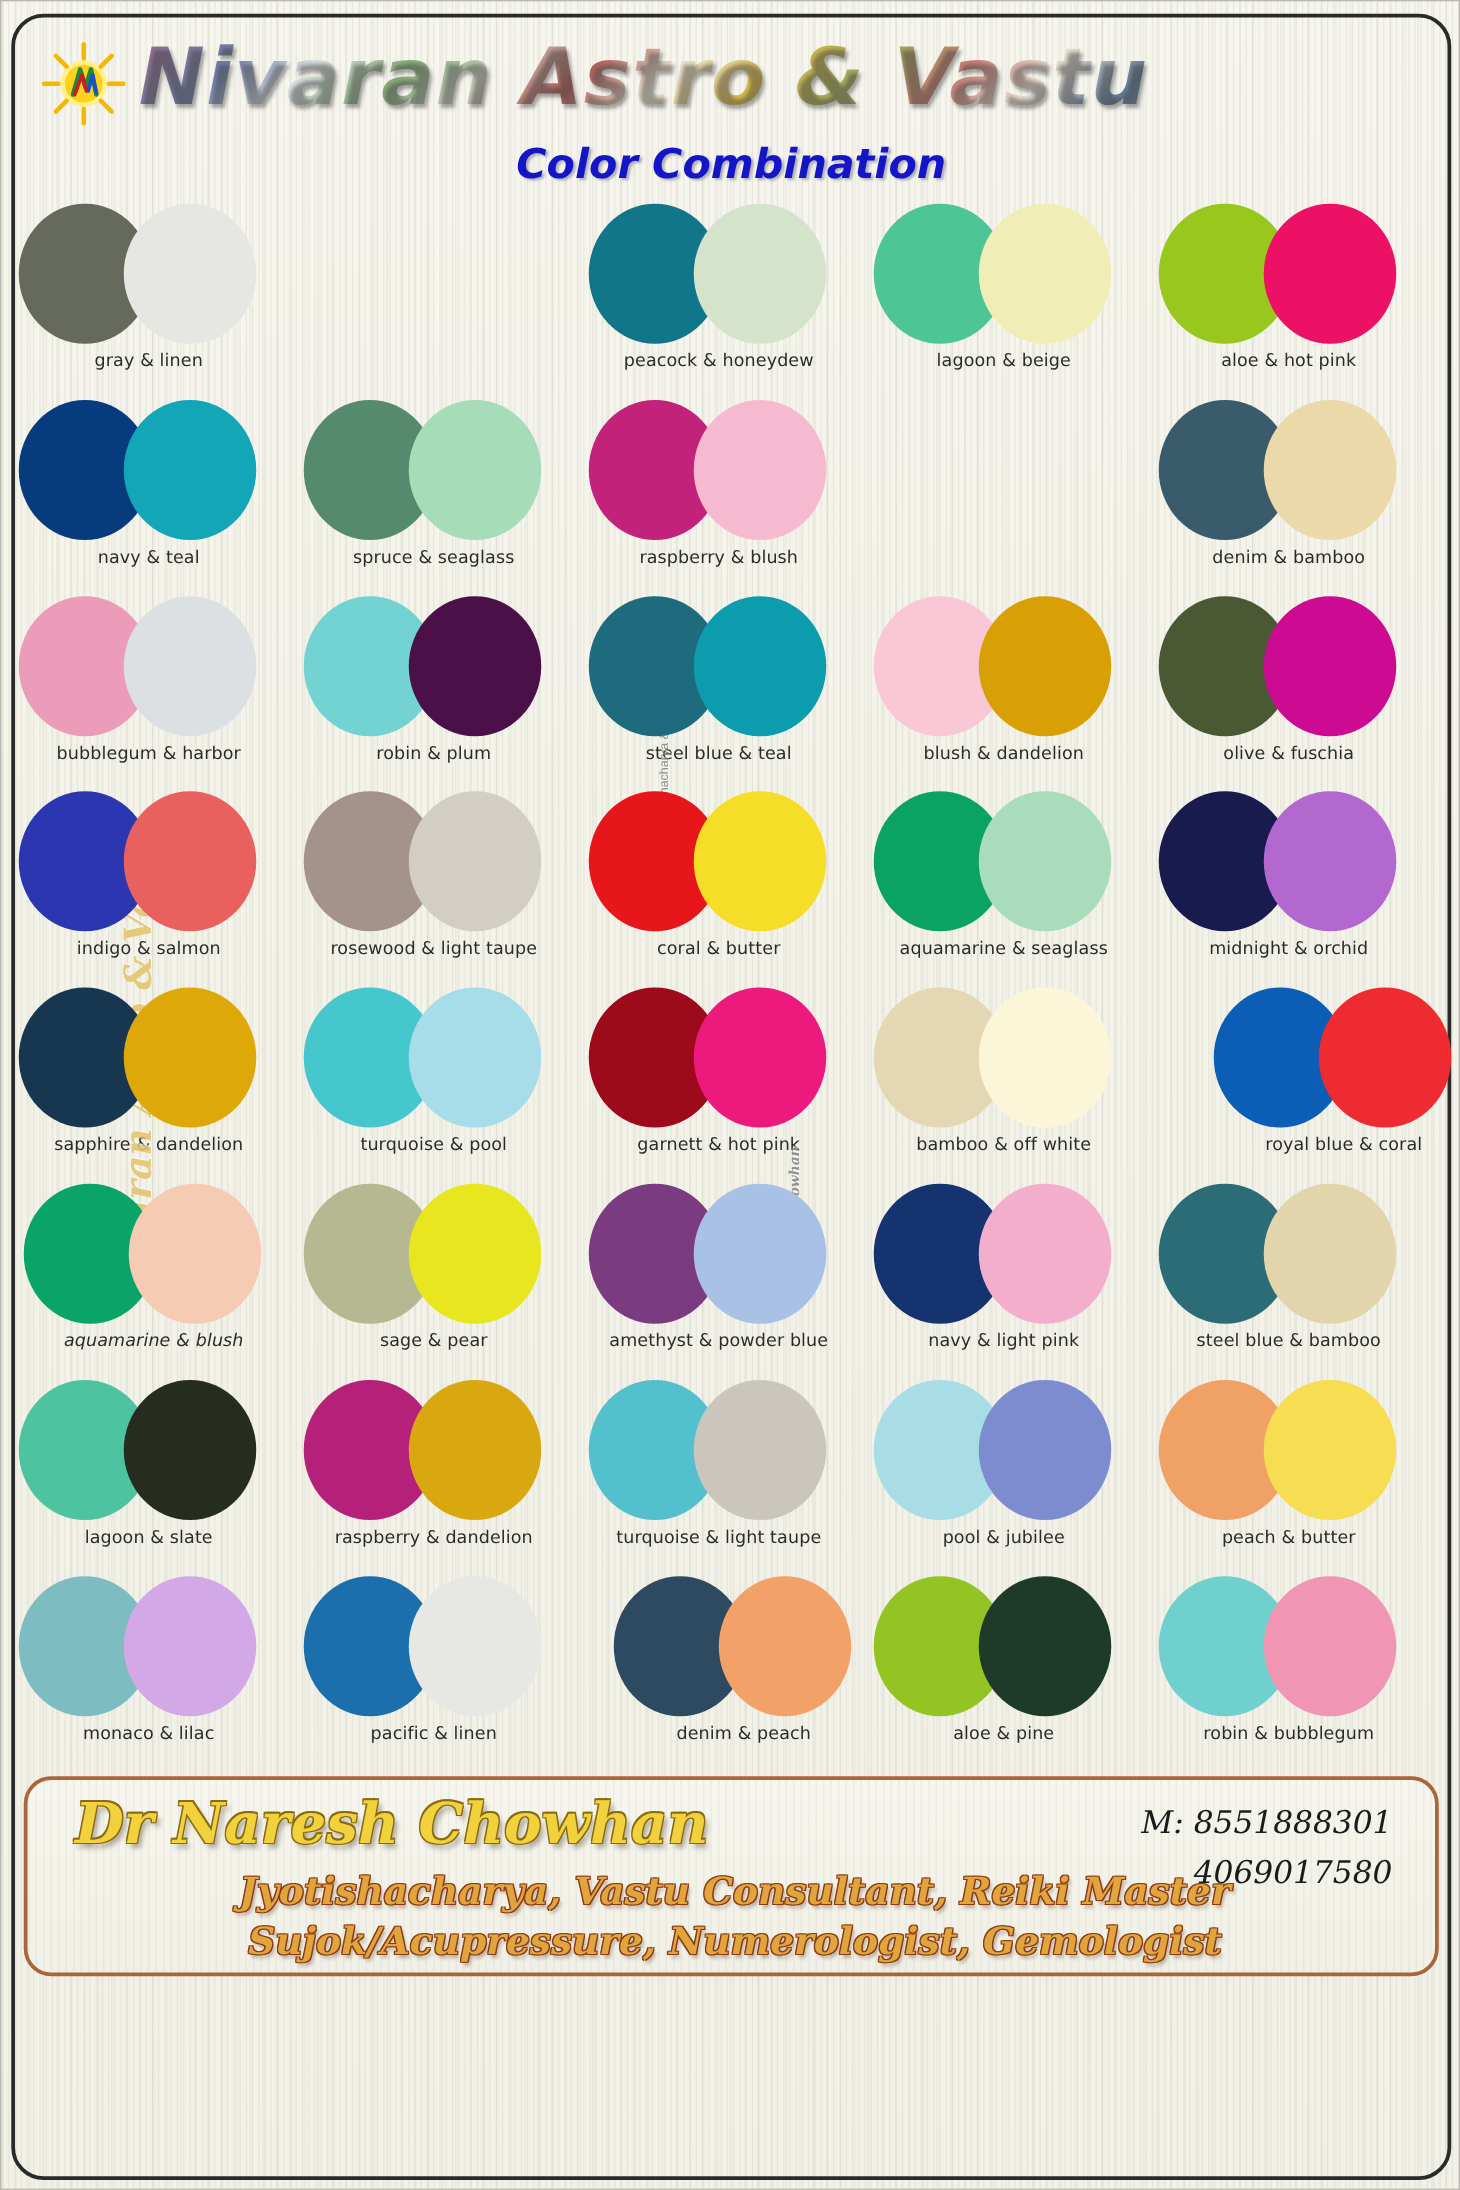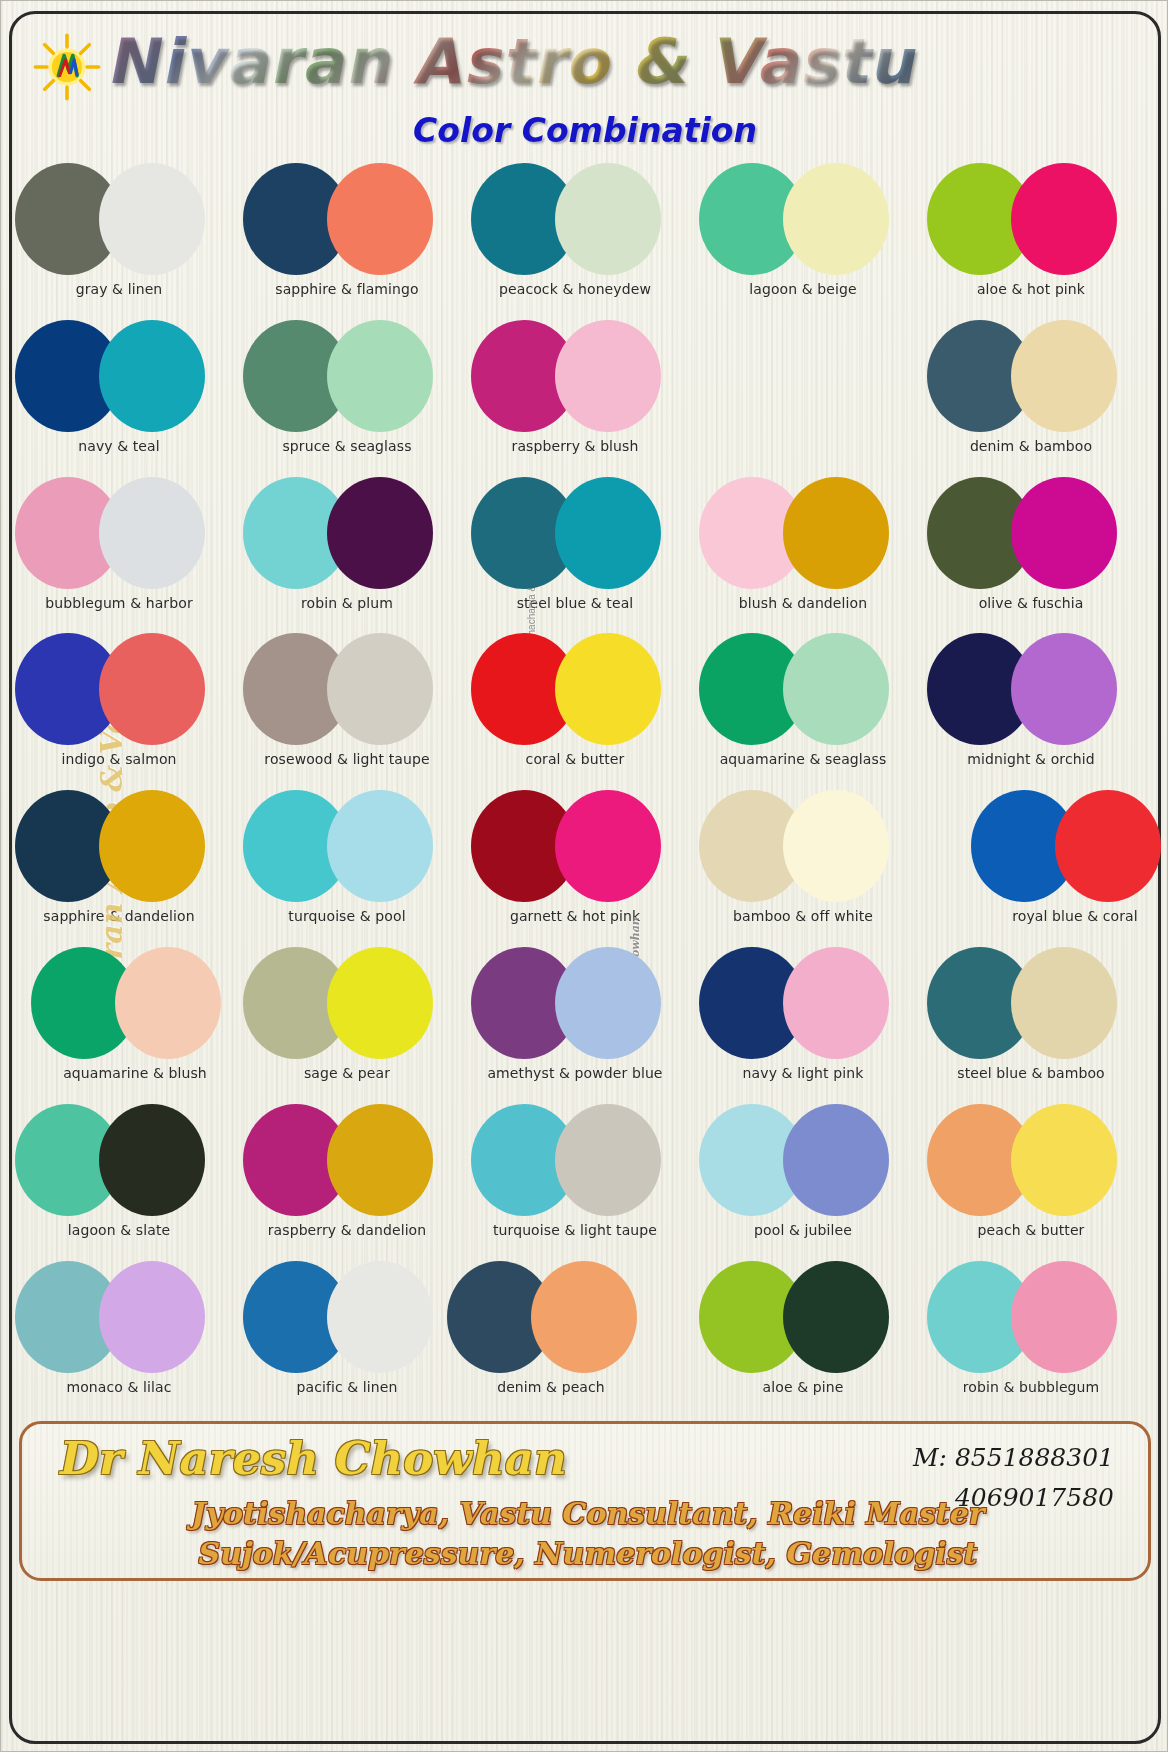--- a/index.html
+++ b/index.html
@@ -271,27 +271,20 @@
 
   <div id="grid">
       <div class="swatch-row">
         <div class="swatch" style="left: 0px;">
           <div class="circles">
             <div class="circ a" style="background: rgb(101, 106, 92);"></div>
             <div class="circ b" style="background: rgb(230, 231, 227);"></div>
           </div>
           <div class="swatch-label">gray &amp; linen</div>
         </div>
-        <div class="swatch" style="left: 228px;">
-          <div class="circles">
-            <div class="circ a" style="background: rgb(29, 65, 99);"></div>
-            <div class="circ b" style="background: rgb(244, 122, 94);"></div>
-          </div>
-          <div class="swatch-label">sapphire &amp; flamingo</div>
-        </div>
         <div class="swatch" style="left: 456px;">
           <div class="circles">
             <div class="circ a" style="background: rgb(18, 118, 138);"></div>
             <div class="circ b" style="background: rgb(214, 227, 203);"></div>
           </div>
           <div class="swatch-label">peacock &amp; honeydew</div>
         </div>
         <div class="swatch" style="left: 684px;">
           <div class="circles">
             <div class="circ a" style="background: rgb(78, 197, 150);"></div>
@@ -442,21 +435,21 @@
         </div>
         <div class="swatch" style="left: 956px;">
           <div class="circles">
             <div class="circ a" style="background: rgb(11, 93, 182);"></div>
             <div class="circ b" style="background: rgb(239, 43, 50);"></div>
           </div>
           <div class="swatch-label">royal blue &amp; coral</div>
         </div>
       </div>
       <div class="swatch-row">
-        <div class="swatch" style="left: 16px;">
+        <div class="swatch" style="left: 4px; font-style: italic;">
           <div class="circles">
             <div class="circ a" style="background: rgb(11, 164, 104);"></div>
             <div class="circ b" style="background: rgb(246, 203, 179);"></div>
           </div>
           <div class="swatch-label">aquamarine &amp; blush</div>
         </div>
         <div class="swatch" style="left: 228px;">
           <div class="circles">
             <div class="circ a" style="background: rgb(182, 184, 145);"></div>
             <div class="circ b" style="background: rgb(232, 230, 31);"></div>
@@ -530,21 +523,21 @@
           </div>
           <div class="swatch-label">monaco &amp; lilac</div>
         </div>
         <div class="swatch" style="left: 228px;">
           <div class="circles">
             <div class="circ a" style="background: rgb(26, 111, 172);"></div>
             <div class="circ b" style="background: rgb(231, 232, 227);"></div>
           </div>
           <div class="swatch-label">pacific &amp; linen</div>
         </div>
-        <div class="swatch" style="left: 432px;">
+        <div class="swatch" style="left: 476px;">
           <div class="circles">
             <div class="circ a" style="background: rgb(46, 74, 96);"></div>
             <div class="circ b" style="background: rgb(242, 162, 105);"></div>
           </div>
           <div class="swatch-label">denim &amp; peach</div>
         </div>
         <div class="swatch" style="left: 684px;">
           <div class="circles">
             <div class="circ a" style="background: rgb(147, 196, 35);"></div>
             <div class="circ b" style="background: rgb(29, 59, 40);"></div>

